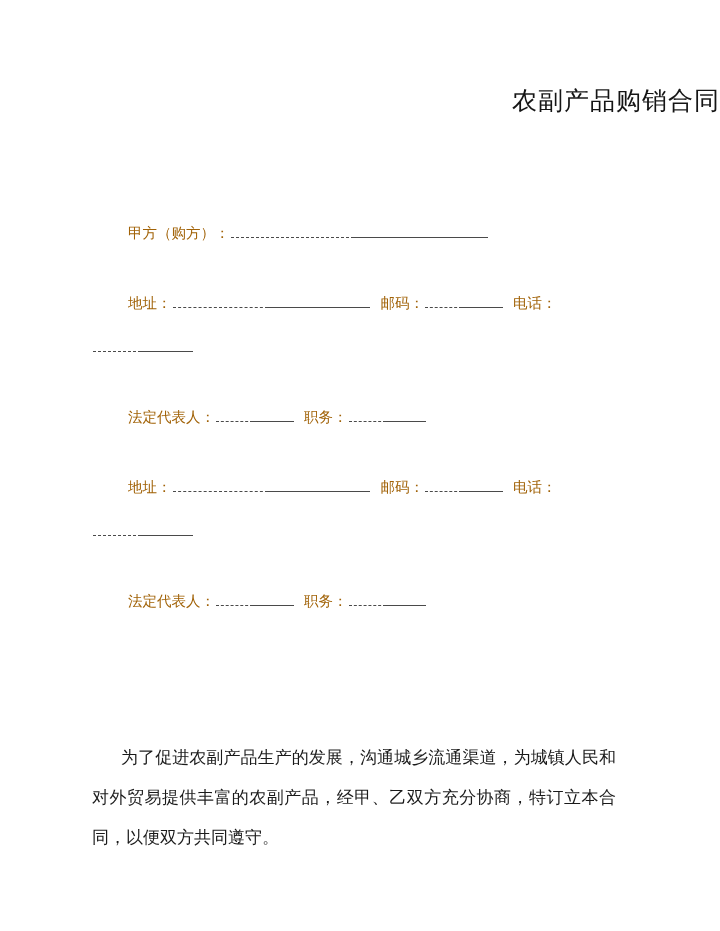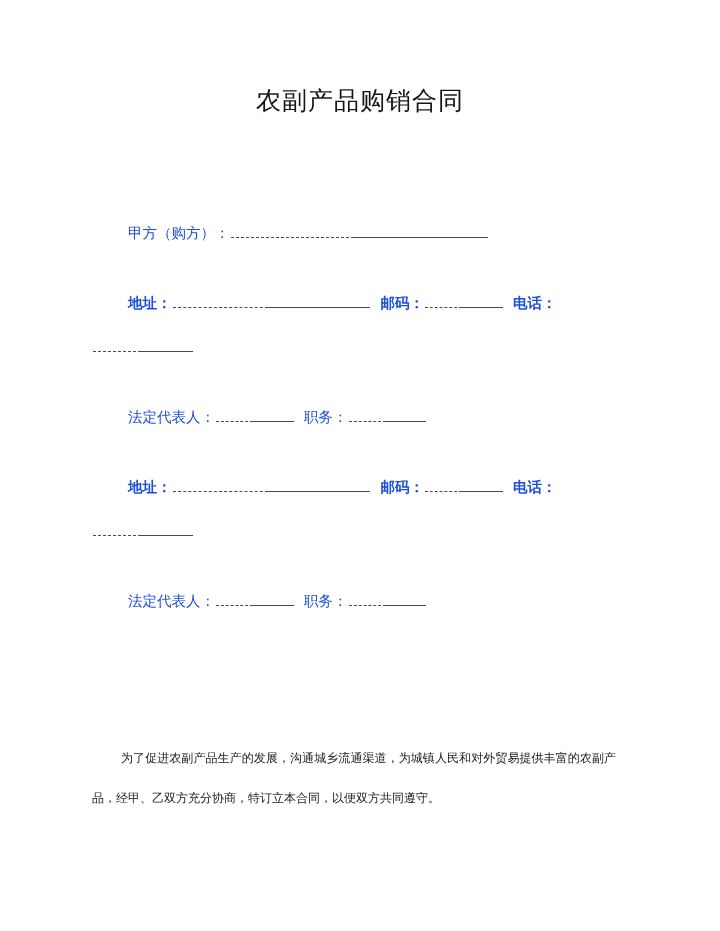--- a/index.html
+++ b/index.html
@@ -22,48 +22,47 @@
     box-sizing: border-box;
     position: relative;
   }
 
   
   .doc-title {
     position: absolute;
     left: 0;
     top: 84px;
     width: 720px;
-    text-align: center;
+    text-align: right;
     font-size: 25px;
     font-weight: 400;
     letter-spacing: 1px;
     color: #151515;
     line-height: 34px;
     white-space: nowrap;
   }
 
   
   .fields {
     position: absolute;
     left: 92px;
     top: 222px;
     width: 536px;
   }
 
   .field-line {
     font-size: 14.5px;
     line-height: 22px;
-    color: #1d4ed8;
+    color: #a16207;
     margin-bottom: 48px;
     white-space: nowrap;
   }
   .field-line.wrapping {
     white-space: normal;
     word-break: break-all;
-    font-weight: bold;
   }
 
   .field-label {
     display: inline;
     padding-left: 36px;
   }
   .field-line.wrapping .field-label {
     padding-left: 36px;
   }
 
@@ -108,21 +107,21 @@
     margin-top: 22px;
     padding-left: 0;
   }
 
   
   .body-para {
     position: absolute;
     left: 92px;
     top: 738px;
     width: 524px;
-    font-size: 12px;
+    font-size: 17px;
     line-height: 40px;
     text-align: justify;
     text-justify: inter-ideograph;
     text-indent: 29px;
     color: #1a1a1a;
   }
 </style>
 </head>
 <body>
 

